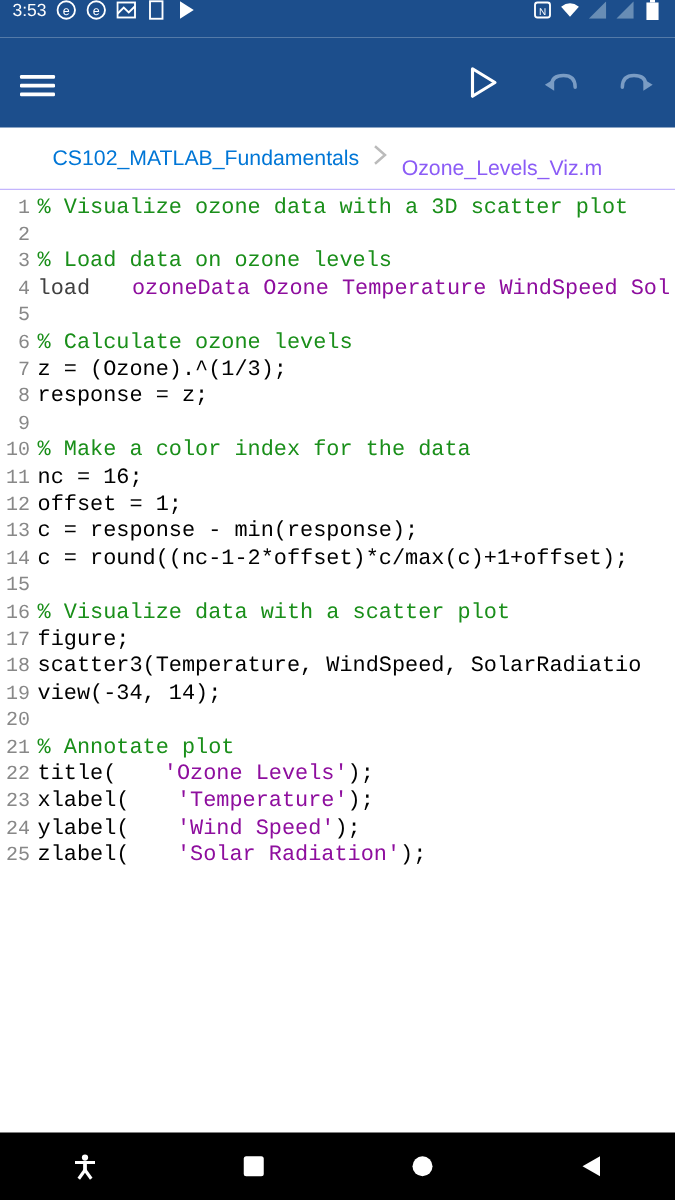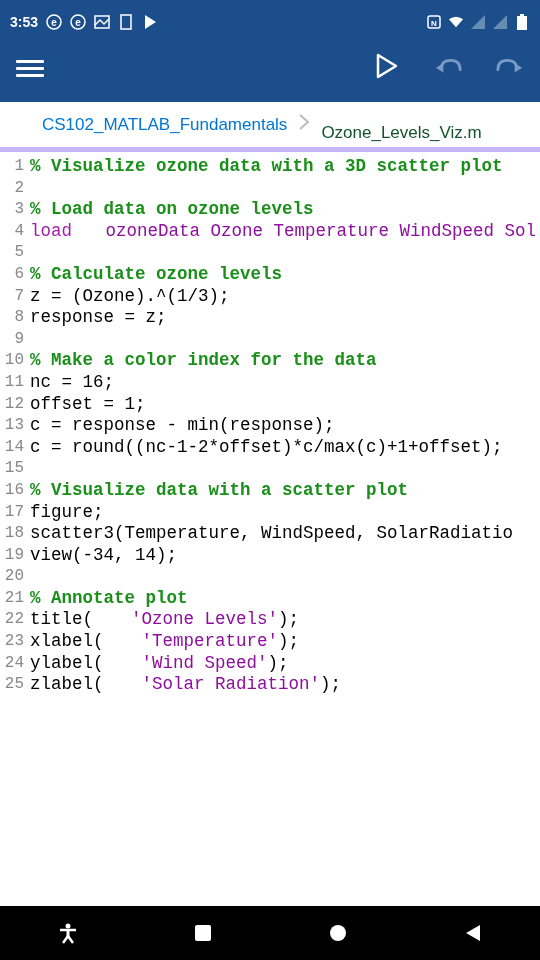--- a/index.html
+++ b/index.html
@@ -9,24 +9,23 @@
   font-family: -apple-system, sans-serif;
   background: #fff;
   overflow: hidden;
   position: relative;
 }
 .status-bar {
   height: 30px;
   background: #1c4e8c;
   color: #fff;
   display: flex;
-  align-items: flex-end;
+  align-items: flex-start;
   padding: 0 10px;
   font-size: 14px;
-  font-weight: bold;
 }
 .status-left { display: flex; align-items: center; gap: 8px; }
 .status-right { margin-left: auto; display: flex; align-items: center; gap: 6px; }
 .status-icon { width: 16px; height: 16px; display: inline-flex; align-items: center; justify-content: center; }
 .app-bar {
   height: 72px;
   background: #1c4e8c;
   display: flex;
   align-items: center;
   padding: 0 16px;
@@ -34,47 +33,47 @@
 .menu-icon { width: 28px; height: 20px; cursor: pointer; }
 .menu-icon div { height: 3px; background: #fff; margin: 4px 0; border-radius: 1px; }
 .toolbar-right { margin-left: auto; display: flex; align-items: center; gap: 34px; }
 .toolbar-btn { width: 28px; height: 28px; display: flex; align-items: center; justify-content: center; cursor: pointer; }
 .breadcrumb {
   height: 50px;
   display: flex;
   align-items: center;
   padding: 0 16px;
   font-size: 17px;
-  border-bottom: 5px solid #c4b5fd;
+  border-bottom: 1px solid #c4b5fd;
 }
 .breadcrumb-folder { color: #0076d6; margin-left: 26px; }
 .breadcrumb-sep { margin: 0 10px; color: #999; }
-.breadcrumb-file { color: #14532d; margin-top: 16px; }
+.breadcrumb-file { color: #8b5cf6; margin-top: 16px; }
 .editor {
   padding: 4px 0;
   font-family: "Courier New", monospace;
   font-size: 17.5px;
   line-height: 21.6px;
   white-space: pre;
   overflow: hidden;
 }
 .line {
   display: flex;
 }
 .lineno {
   width: 30px;
   text-align: right;
   color: #888;
   padding-right: 6px;
   flex-shrink: 0;
   font-size: 16px;
 }
 .code { flex: 1; color: #000; }
-.c-comment { color: #1a8f1a; font-weight: bold; }
-.c-keyword { color: #a21caf; }
+.c-comment { color: #1a8f1a; }
+.c-keyword { color: #404040; }
 .c-string { color: #8e0e9e; margin-left: 38px; }
 .c-ident { color: #8e0e9e; margin-left: 23px; }
 .nav-bar {
   position: absolute;
   bottom: 0;
   left: 0;
   width: 540px;
   height: 54px;
   background: #000;
   display: flex;

